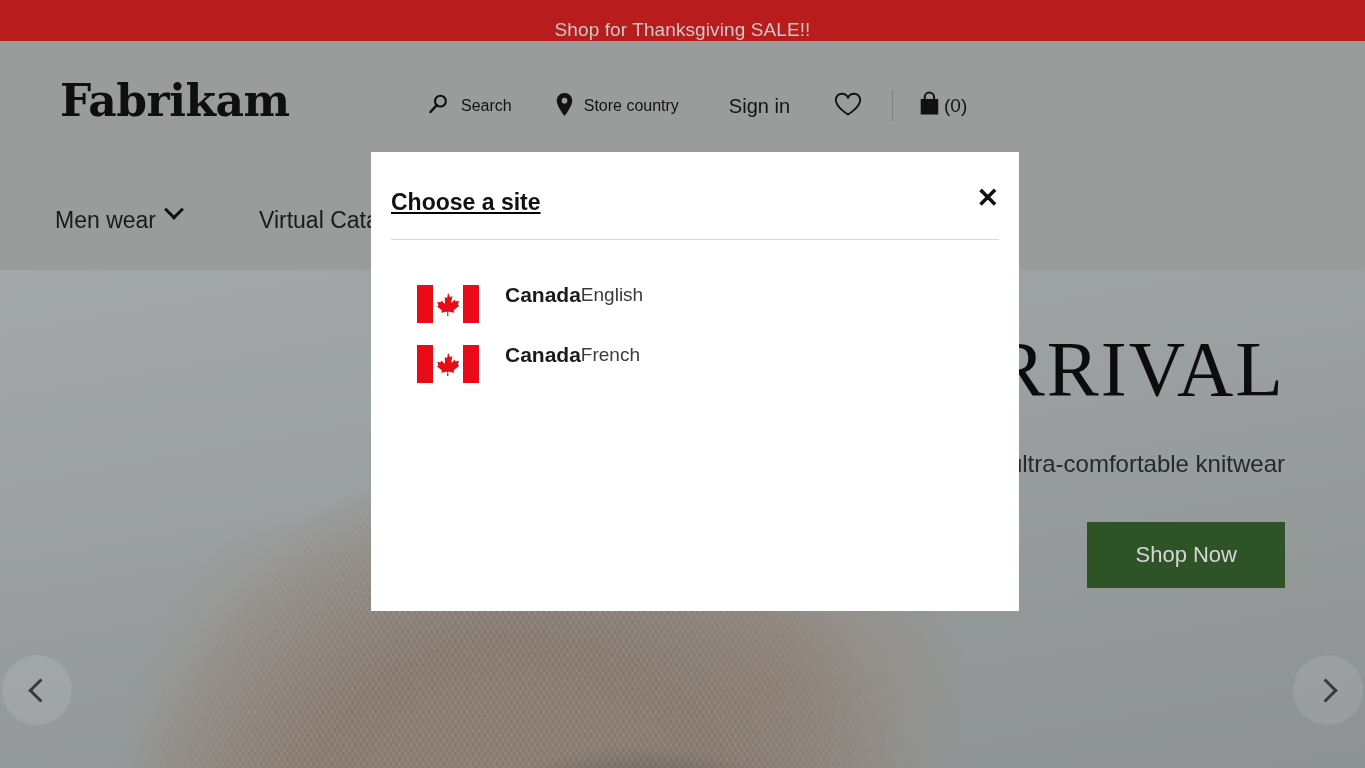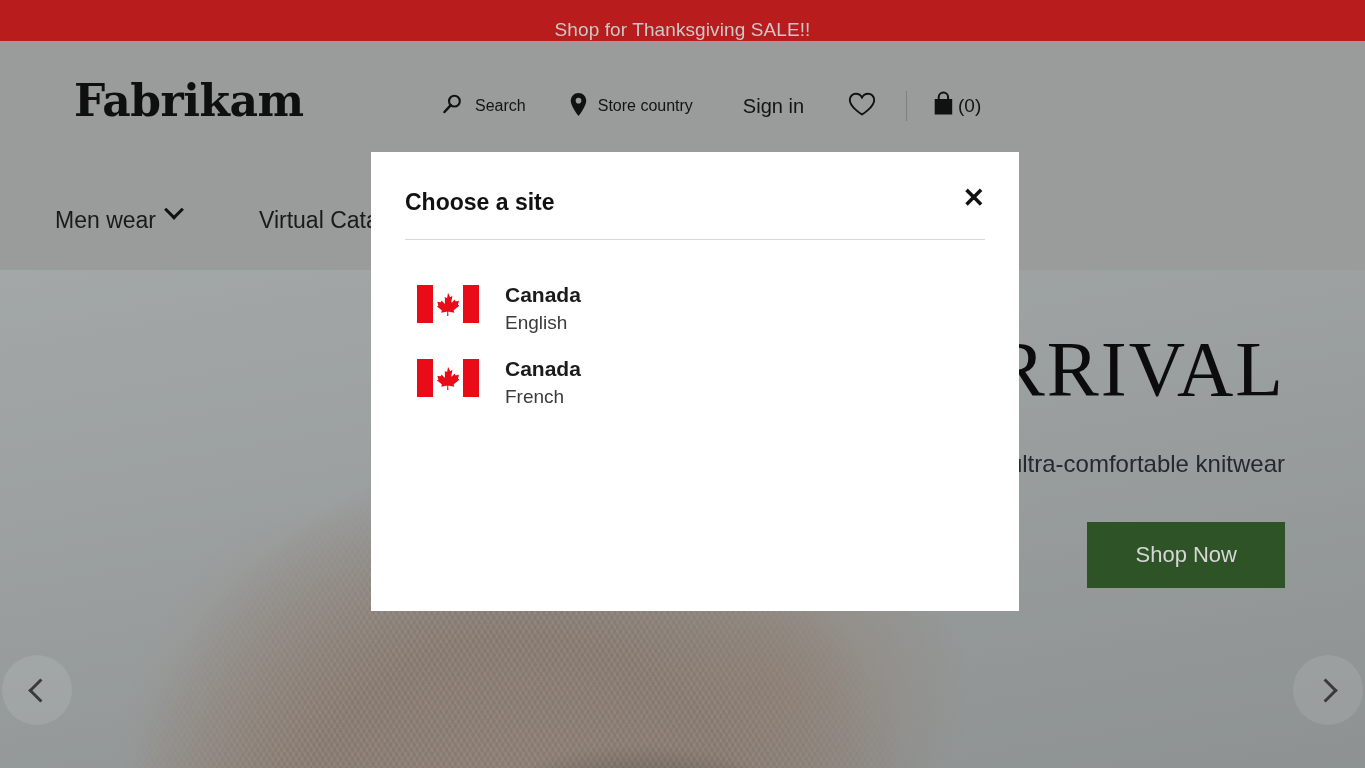--- a/index.html
+++ b/index.html
@@ -26,21 +26,21 @@
     letter-spacing: .1px;
   }
 
   
   .header {
     position: absolute; top: 41px; left: 0;
     width: 1365px; height: 229px;
     background: #9a9b9b;
   }
   .header-top {
-    position: absolute; top: 0; left: 16px;
+    position: absolute; top: 0; left: 2px;
     width: 1133px; height: 130px;
     display: flex; align-items: center;
   }
   .logo {
     position: absolute; left: 58px; top: 38px;
     font-family: "DejaVu Serif", serif;
     font-weight: 700;
     font-size: 44px;
     color: #0f0f0f;
     letter-spacing: -0.5px;
@@ -182,23 +182,24 @@
   .modal {
     position: absolute;
     left: 371px; top: 152px;
     width: 648px; height: 459px;
     background: #ffffff;
     z-index: 50;
   }
   .modal-head {
     position: relative;
     height: 88px;
-    margin: 0 34px;
+    margin: 0 20px;
     display: flex; align-items: center;
     border-bottom: 1px solid #d8d8d8;
+    text-decoration: underline;
   }
   .modal-title {
     font-size: 23px; font-weight: 700; color: #111;
     margin-top: 14px;
   }
   .modal-close {
     position: absolute; right: 0; top: 50%;
     transform: translateY(-40%);
     font-size: 27px; font-weight: 700; color: #111;
     background: none; border: none; cursor: pointer;
@@ -222,21 +223,21 @@
     content: ""; position: absolute; top: 0; bottom: 0;
     width: 16px; background: #ea0b19;
   }
   .flag::before { left: 0; }
   .flag::after { right: 0; }
   .flag .leaf {
     position: absolute; left: 50%; top: 50%;
     transform: translate(-50%,-50%);
     width: 22px; height: 24px;
   }
-  .site-text { display: flex; flex-direction: column; }
+  .site-text { display: flex; flex-direction: row; }
   .site-country {
     font-size: 21px; font-weight: 700; color: #1b1b1b;
     line-height: 1.35;
   }
   .site-lang {
     font-size: 19px; color: #3b3b3b;
     line-height: 1.45;
   }
   .stay-btn {
     display: block;

